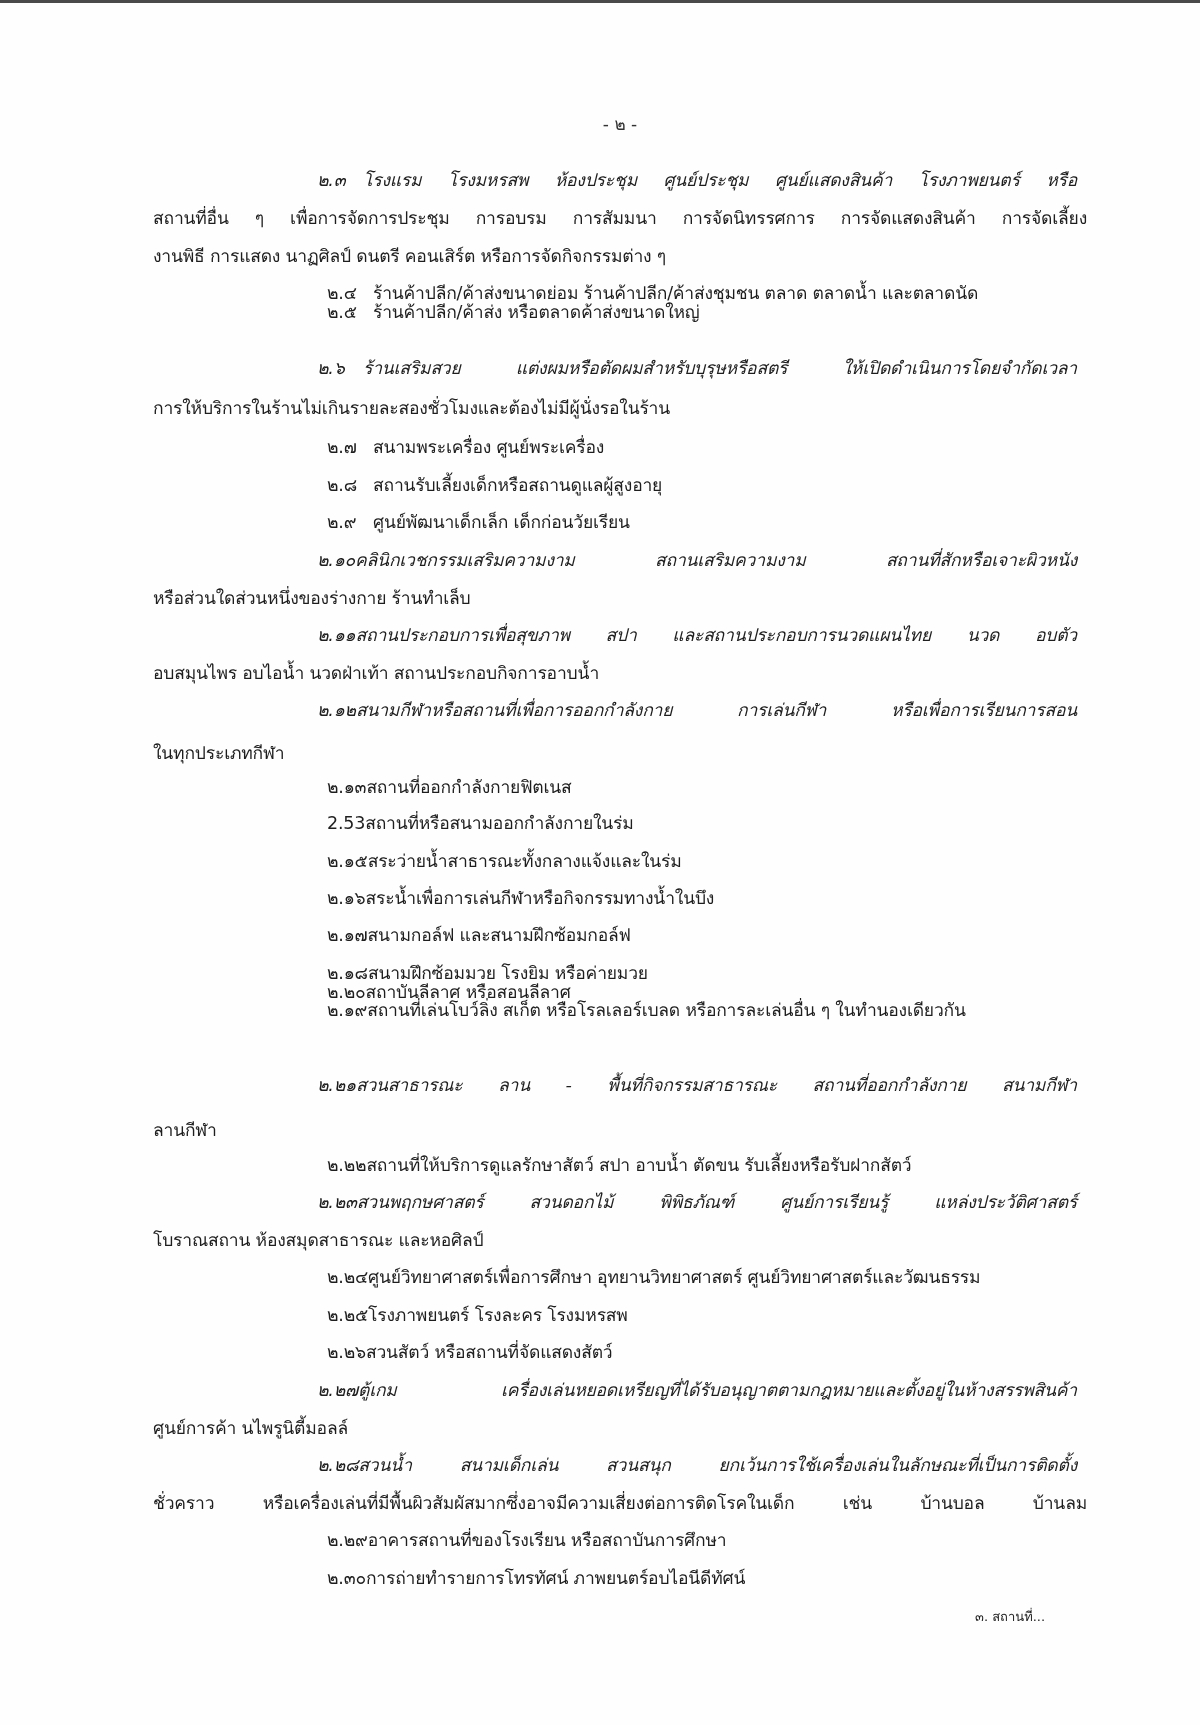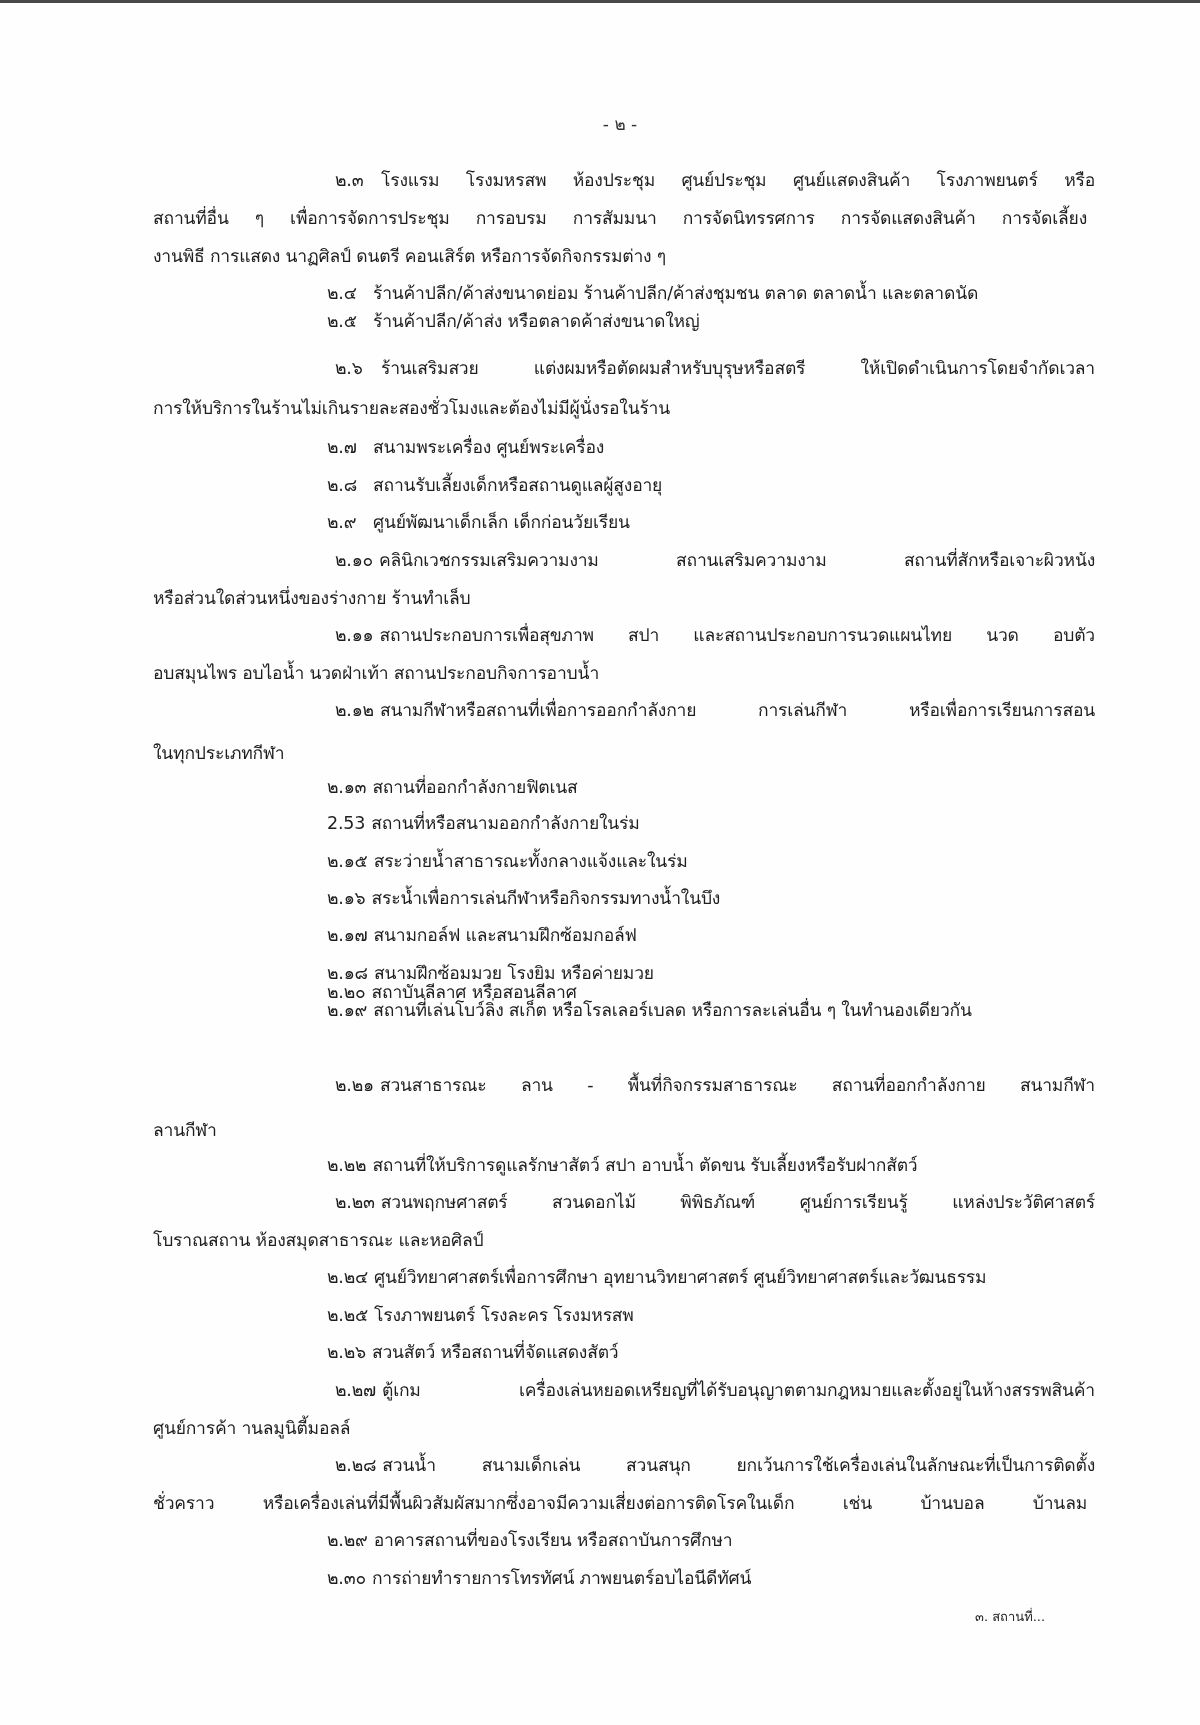--- a/index.html
+++ b/index.html
@@ -7,43 +7,43 @@
     width: 1200px; height: 1725px; background: #ffffff; position: relative; overflow: hidden;
     font-family: "DejaVu Sans", "Liberation Sans", sans-serif; color: #1e1e1e;
   }
   .topbar { position: absolute; left: 0; top: 0; width: 1200px; height: 3px; background: #4a4a4a; }
   .page { position: absolute; left: 0; top: 3px; width: 1200px; height: 1722px; background: #fefefe; }
   .ln {
     position: absolute; white-space: nowrap; font-size: 17.5px; line-height: 24px;
     letter-spacing: -0.2px;
   }
   .full { left: 153px; width: 934px; text-align: justify; text-align-last: justify; }
-  .first { left: 335px; width: 760px; text-align: justify; text-align-last: justify; }
+  .first { left: 317px; width: 760px; text-align: justify; text-align-last: justify; font-style: italic; }
   .plain { left: 327px; }
   .left { left: 153px; }
   .num { display: inline-block; min-width: 46px; }
-  .num-tight { margin-right: 6px; }
+  .num-tight { }
   .pagenum { position: absolute; left: 570px; width: 100px; top: 110px; text-align: center; font-size: 17px; color: #333; }
   .cont { position: absolute; left: 975px; top: 1606px; font-size: 13px; }
 </style>
 </head>
 <body>
 
 <div class="topbar"></div>
 <div class="page"></div>
 
 <div class="pagenum">- ๒ -</div>
 
 <div class="ln first" style="top:168px"><span class="num">๒.๓</span><span>โรงแรม โรงมหรสพ ห้องประชุม ศูนย์ประชุม ศูนย์แสดงสินค้า โรงภาพยนตร์ หรือ</span></div>
 <div class="ln full" style="top:206px">สถานที่อื่น ๆ เพื่อการจัดการประชุม การอบรม การสัมมนา การจัดนิทรรศการ การจัดแสดงสินค้า การจัดเลี้ยง</div>
 <div class="ln left" style="top:244px">งานพิธี การแสดง นาฏศิลป์ ดนตรี คอนเสิร์ต หรือการจัดกิจกรรมต่าง ๆ</div>
 
 <div class="ln plain" style="top:281px"><span class="num">๒.๔</span><span>ร้านค้าปลีก/ค้าส่งขนาดย่อม ร้านค้าปลีก/ค้าส่งชุมชน ตลาด ตลาดน้ำ และตลาดนัด</span></div>
 
-<div class="ln plain" style="top:309px"><span class="num">๒.๕</span><span>ร้านค้าปลีก/ค้าส่ง หรือตลาดค้าส่งขนาดใหญ่</span></div>
+<div class="ln plain" style="top:300px"><span class="num">๒.๕</span><span>ร้านค้าปลีก/ค้าส่ง หรือตลาดค้าส่งขนาดใหญ่</span></div>
 
 <div class="ln first" style="top:356px"><span class="num">๒.๖</span><span>ร้านเสริมสวย แต่งผมหรือตัดผมสำหรับบุรุษหรือสตรี ให้เปิดดำเนินการโดยจำกัดเวลา</span></div>
 <div class="ln left" style="top:396px">การให้บริการในร้านไม่เกินรายละสองชั่วโมงและต้องไม่มีผู้นั่งรอในร้าน</div>
 
 <div class="ln plain" style="top:435px"><span class="num">๒.๗</span><span>สนามพระเครื่อง ศูนย์พระเครื่อง</span></div>
 <div class="ln plain" style="top:473px"><span class="num">๒.๘</span><span>สถานรับเลี้ยงเด็กหรือสถานดูแลผู้สูงอายุ</span></div>
 <div class="ln plain" style="top:510px"><span class="num">๒.๙</span><span>ศูนย์พัฒนาเด็กเล็ก เด็กก่อนวัยเรียน</span></div>
 
 <div class="ln first" style="top:548px"><span class="num-tight">๒.๑๐</span><span>คลินิกเวชกรรมเสริมความงาม สถานเสริมความงาม สถานที่สักหรือเจาะผิวหนัง</span></div>
 <div class="ln left" style="top:586px">หรือส่วนใดส่วนหนึ่งของร่างกาย ร้านทำเล็บ</div>
@@ -69,21 +69,21 @@
 <div class="ln plain" style="top:1153px"><span class="num-tight">๒.๒๒</span><span>สถานที่ให้บริการดูแลรักษาสัตว์ สปา อาบน้ำ ตัดขน รับเลี้ยงหรือรับฝากสัตว์</span></div>
 
 <div class="ln first" style="top:1190px"><span class="num-tight">๒.๒๓</span><span>สวนพฤกษศาสตร์ สวนดอกไม้ พิพิธภัณฑ์ ศูนย์การเรียนรู้ แหล่งประวัติศาสตร์</span></div>
 <div class="ln left" style="top:1228px">โบราณสถาน ห้องสมุดสาธารณะ และหอศิลป์</div>
 
 <div class="ln plain" style="top:1265px"><span class="num-tight">๒.๒๔</span><span>ศูนย์วิทยาศาสตร์เพื่อการศึกษา อุทยานวิทยาศาสตร์ ศูนย์วิทยาศาสตร์และวัฒนธรรม</span></div>
 <div class="ln plain" style="top:1303px"><span class="num-tight">๒.๒๕</span><span>โรงภาพยนตร์ โรงละคร โรงมหรสพ</span></div>
 <div class="ln plain" style="top:1340px"><span class="num-tight">๒.๒๖</span><span>สวนสัตว์ หรือสถานที่จัดแสดงสัตว์</span></div>
 
 <div class="ln first" style="top:1378px"><span class="num-tight">๒.๒๗</span><span>ตู้เกม เครื่องเล่นหยอดเหรียญที่ได้รับอนุญาตตามกฎหมายและตั้งอยู่ในห้างสรรพสินค้า</span></div>
-<div class="ln left" style="top:1416px">ศูนย์การค้า านลมูนิตี้มอลล์</div>
+<div class="ln left" style="top:1416px">ศูนย์การค้า นไพรูนิตี้มอลล์</div>
 
 <div class="ln first" style="top:1453px"><span class="num-tight">๒.๒๘</span><span>สวนน้ำ สนามเด็กเล่น สวนสนุก ยกเว้นการใช้เครื่องเล่นในลักษณะที่เป็นการติดตั้ง</span></div>
 <div class="ln full" style="top:1491px">ชั่วคราว หรือเครื่องเล่นที่มีพื้นผิวสัมผัสมากซึ่งอาจมีความเสี่ยงต่อการติดโรคในเด็ก เช่น บ้านบอล บ้านลม</div>
 
 <div class="ln plain" style="top:1528px"><span class="num-tight">๒.๒๙</span><span>อาคารสถานที่ของโรงเรียน หรือสถาบันการศึกษา</span></div>
 <div class="ln plain" style="top:1566px"><span class="num-tight">๒.๓๐</span><span>การถ่ายทำรายการโทรทัศน์ ภาพยนตร์อบไอนีดีทัศน์</span></div>
 
 <div class="cont">๓. สถานที่...</div>
 
 </body></html>

